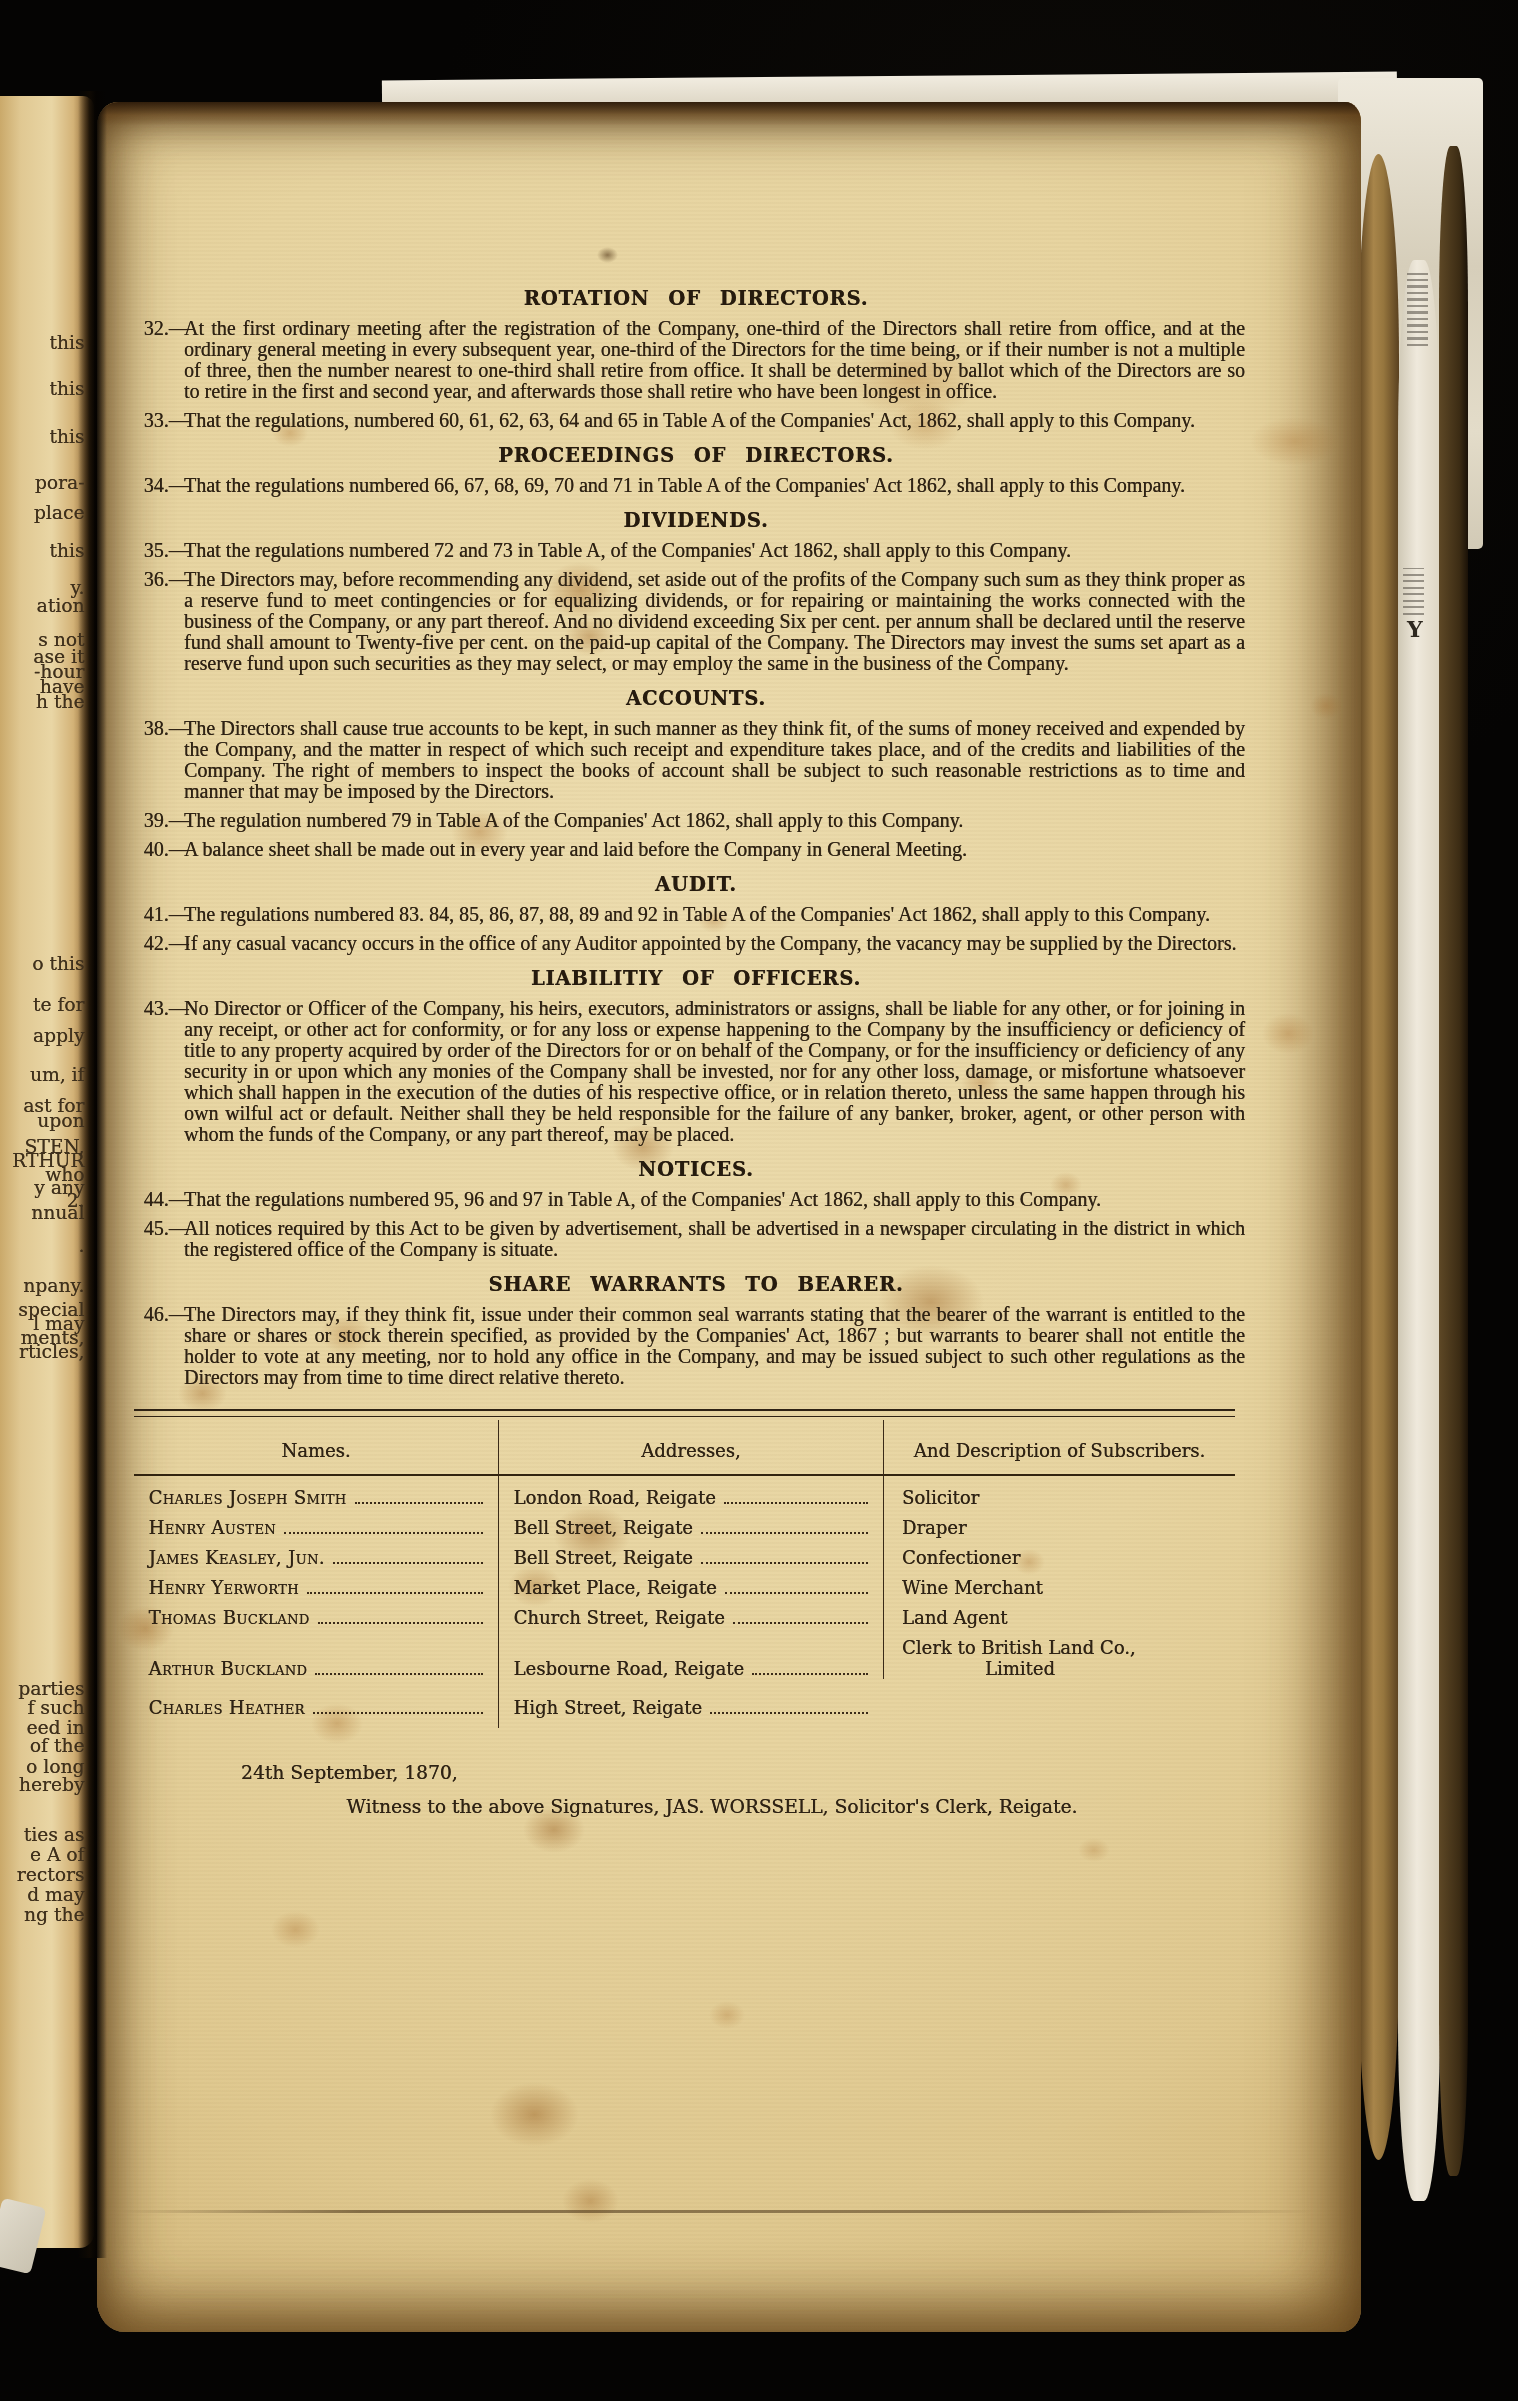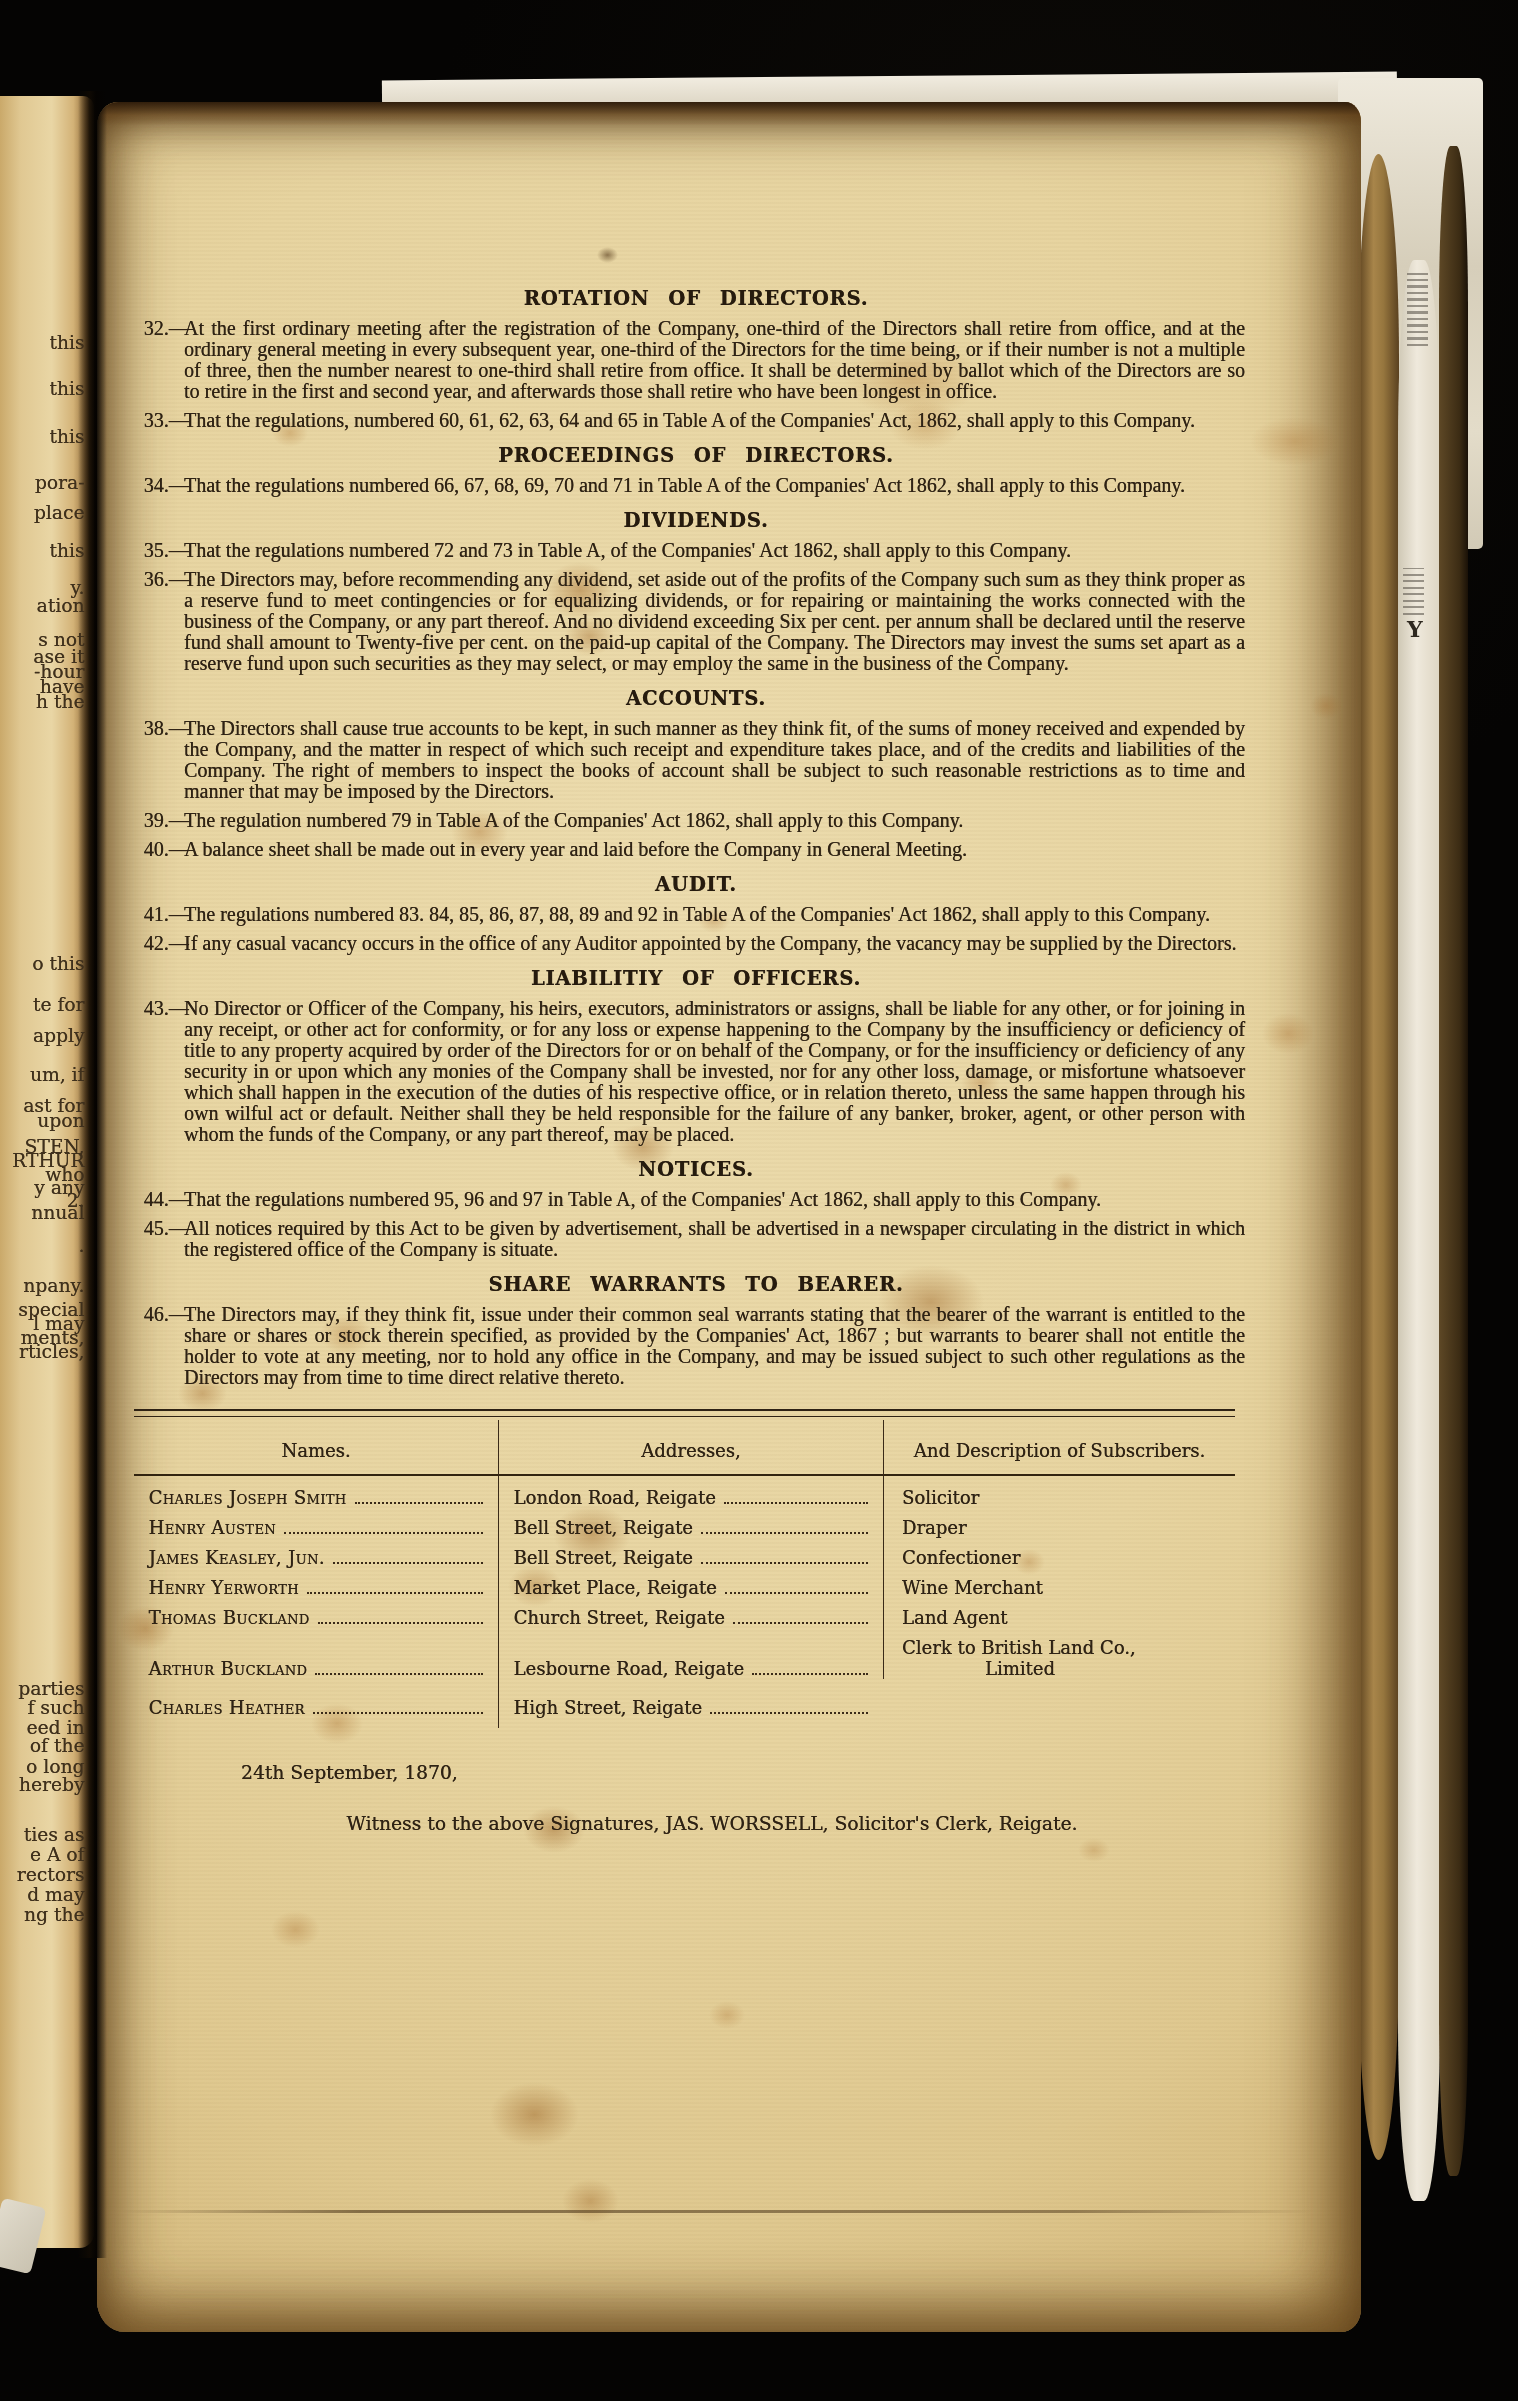--- a/index.html
+++ b/index.html
@@ -116,21 +116,21 @@
   .rcell{display:flex;align-items:flex-end;padding:3.2px 13px 0 14.6px;}
   .nm{font-variant:small-caps;letter-spacing:0.4px;}
   .lead{flex:1;margin:0 1.6px 4px 8px;border-bottom:2.4px dotted #3a2a18;}
   .desc{padding:9px 8px 0 18px;}
   .desc2{text-align:center;padding-right:89px;}
   .first-row .cell, .grid .fr{padding-top:11.4px;}
   .gap{padding-top:18px;}
   .lastrow{padding-bottom:9.7px;}
 
   .date-line{margin-top:34px;padding-left:94px;font-size:18.7px;text-shadow:0.3px 0 0 rgba(46,34,20,.85);}
-  .witness-line{margin-top:30px;text-align:center;padding-left:32px;font-size:18.7px;text-shadow:0.3px 0 0 rgba(46,34,20,.85);}
+  .witness-line{margin-top:13px;text-align:center;padding-left:32px;font-size:18.7px;text-shadow:0.3px 0 0 rgba(46,34,20,.85);}
 </style>
 </head>
 <body>
 
 <div id="stage">
 
   <div id="sheet-strip"></div>
   <div id="sheet-corner"></div>
   <div id="strip-ribbon"></div>
   <div id="strip-white"></div>

